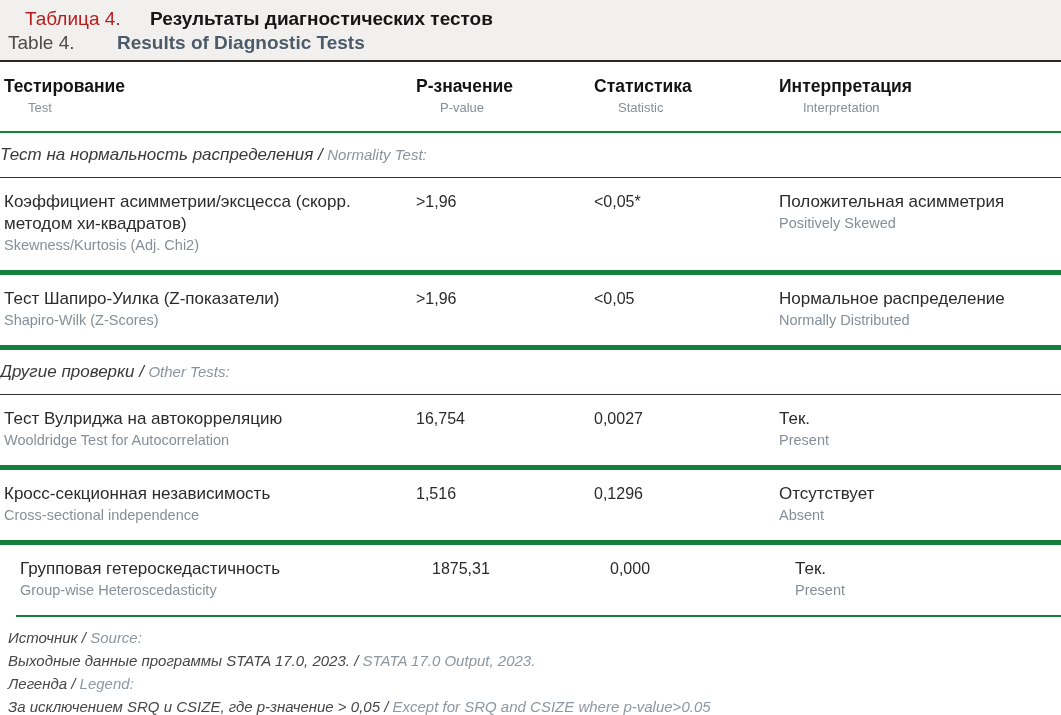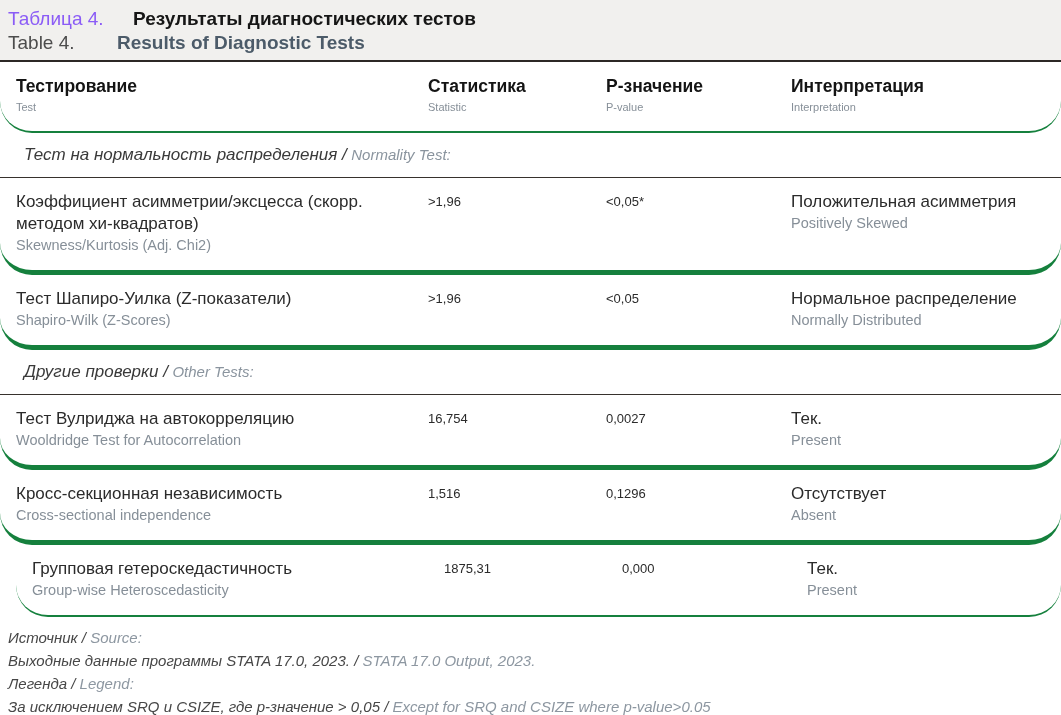--- a/index.html
+++ b/index.html
@@ -13,46 +13,45 @@
   }
 
   
   .title-band {
     background: #f1f0ee;
     border-bottom: 2px solid #2c2825;
     padding: 7px 10px 6px 8px;
     height: 62px;
   }
   .title-line { font-size: 19px; line-height: 24px; white-space: nowrap; }
-  .title-prefix-ru { display: inline-block; width: 109px; color: #8b5cf6; font-weight: 400; }
+  .title-prefix-ru { display: inline-block; width: 109px; color: #b91c1c; font-weight: 400; margin-left: 17px; }
   .title-main-ru { font-weight: 700; color: #161616; margin-left: 16px; }
   .title-prefix-en { display: inline-block; width: 109px; color: #4c4c4c; font-weight: 400; }
   .title-main-en { font-weight: 700; color: #4c5b69; }
 
   
   .trow {
     display: grid;
     grid-template-columns: 412px 178px 185px auto;
-    padding: 13px 0 14px 16px;
+    padding: 13px 0 14px 4px;
     border-bottom: 5px solid #15803d;
-    border-radius: 32px;
   }
   .trow.header-row { border-bottom-width: 2px; padding-top: 13px; padding-bottom: 13px; }
   .trow.last-data-row { border-bottom-width: 2px; margin-left: 16px; }
 
   .cell-ru { font-size: 17px; line-height: 22px; color: #2b2b2b; }
   .cell-en { font-size: 14.5px; line-height: 21px; color: #868f98; }
   .header-row .cell-ru { font-weight: 700; color: #141414; font-size: 17.5px; }
-  .header-row .cell-en { font-size: 11px; }
+  .header-row .cell-en { font-size: 13px; margin-left: 24px; }
   .cell-test .cell-ru { max-width: 395px; }
-  .stat-val, .pval-val { font-size: 13px; line-height: 22px; color: #2b2b2b; }
+  .stat-val, .pval-val { font-size: 16px; line-height: 22px; color: #2b2b2b; }
 
   
   .section-row {
-    padding: 12px 0 12px 24px;
+    padding: 12px 0 12px 0;
     border-bottom: 1px solid #37322d;
     font-style: italic;
   }
   .section-ru { font-size: 17px; color: #3a3a3a; }
   .section-en { font-size: 15px; color: #8a949e; }
 
   
   .footer-notes { padding: 9px 0 0 8px; font-style: italic; }
   .note-line { font-size: 15px; line-height: 23px; white-space: nowrap; }
   .note-ru { color: #474747; }
@@ -69,26 +68,26 @@
     <span class="title-prefix-en">Table 4.</span><span class="title-main-en">Results of Diagnostic Tests</span>
   </div>
 </div>
 
 <div class="trow header-row">
   <div class="cell">
     <div class="cell-ru">Тестирование</div>
     <div class="cell-en">Test</div>
   </div>
   <div class="cell">
+    <div class="cell-ru">P-значение</div>
+    <div class="cell-en">P-value</div>
+  </div>
+  <div class="cell">
     <div class="cell-ru">Статистика</div>
     <div class="cell-en">Statistic</div>
-  </div>
-  <div class="cell">
-    <div class="cell-ru">P-значение</div>
-    <div class="cell-en">P-value</div>
   </div>
   <div class="cell">
     <div class="cell-ru">Интерпретация</div>
     <div class="cell-en">Interpretation</div>
   </div>
 </div>
 
 <div class="section-row">
   <span class="section-ru">Тест на нормальность распределения /</span>
   <span class="section-en">Normality Test:</span>

